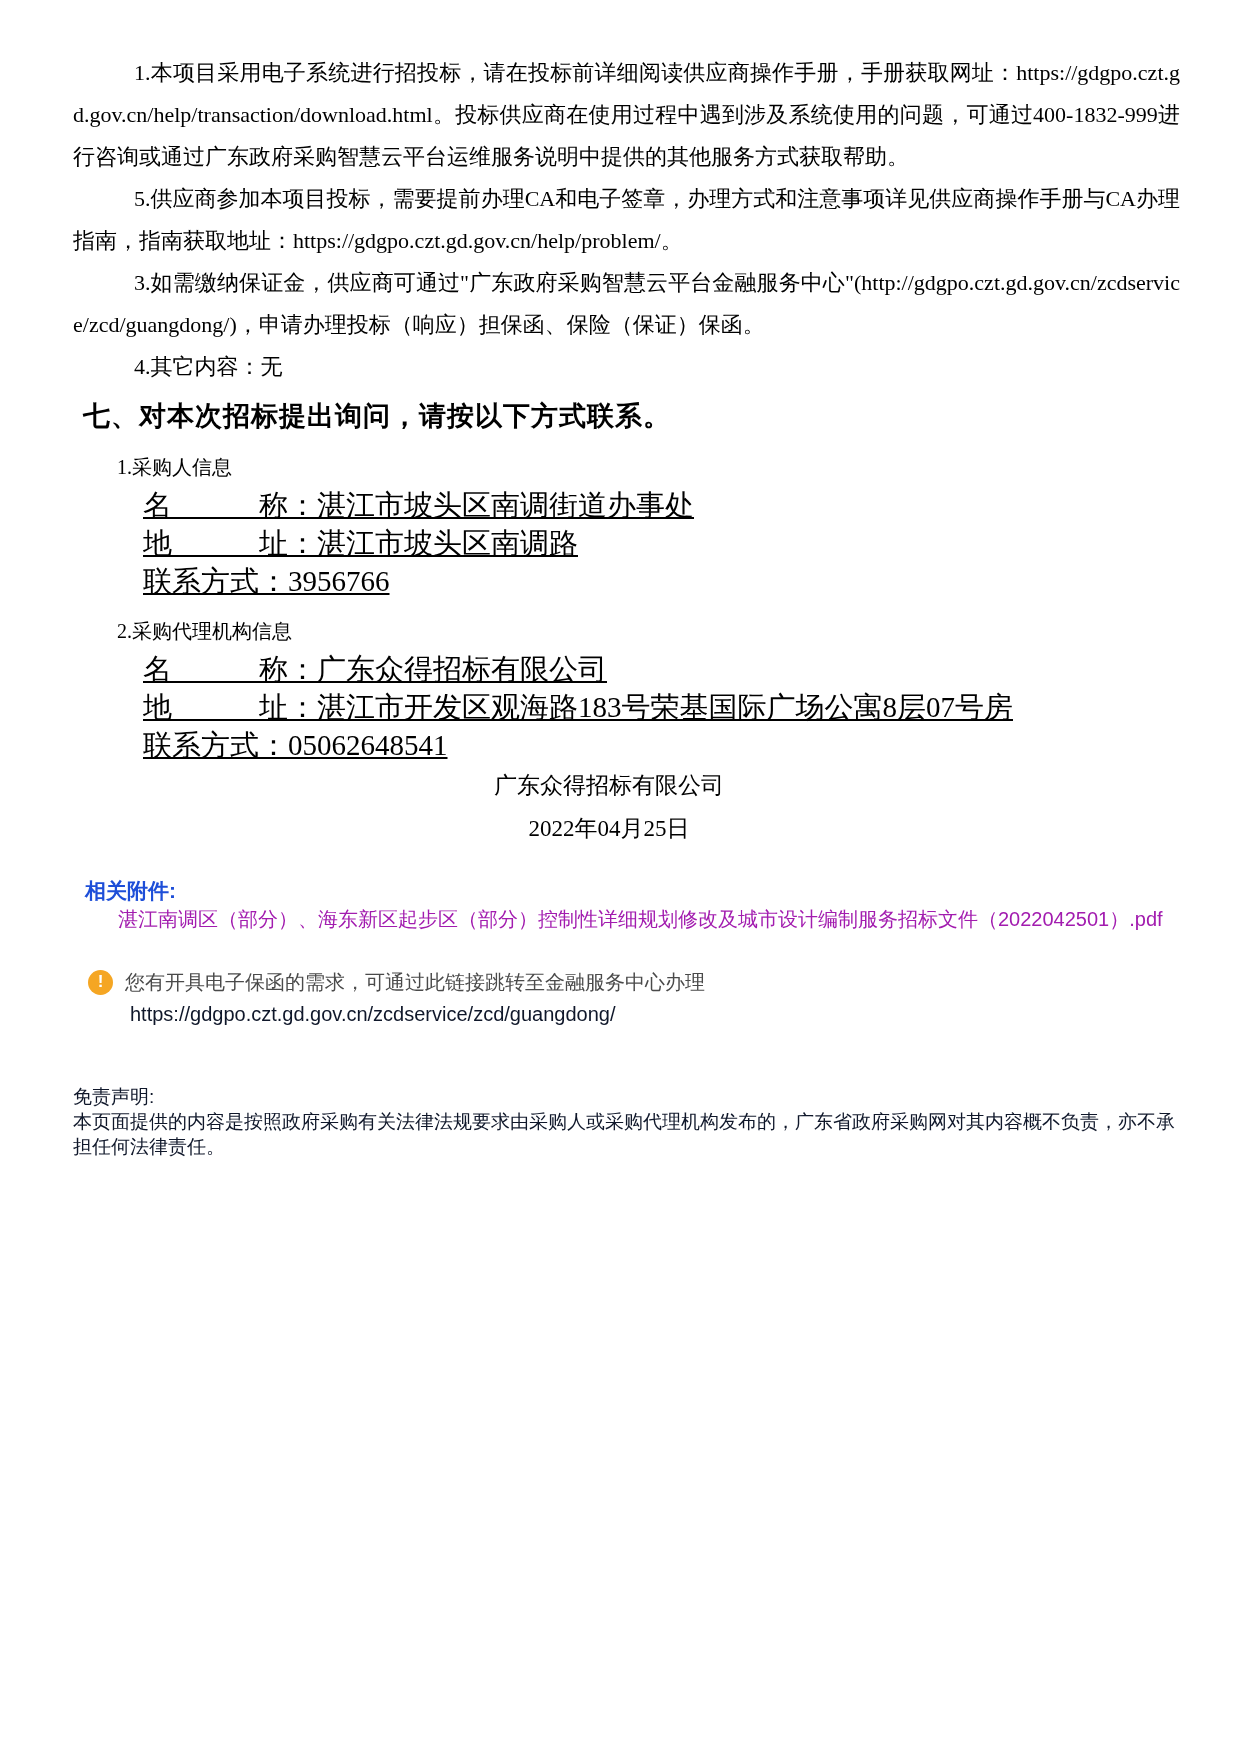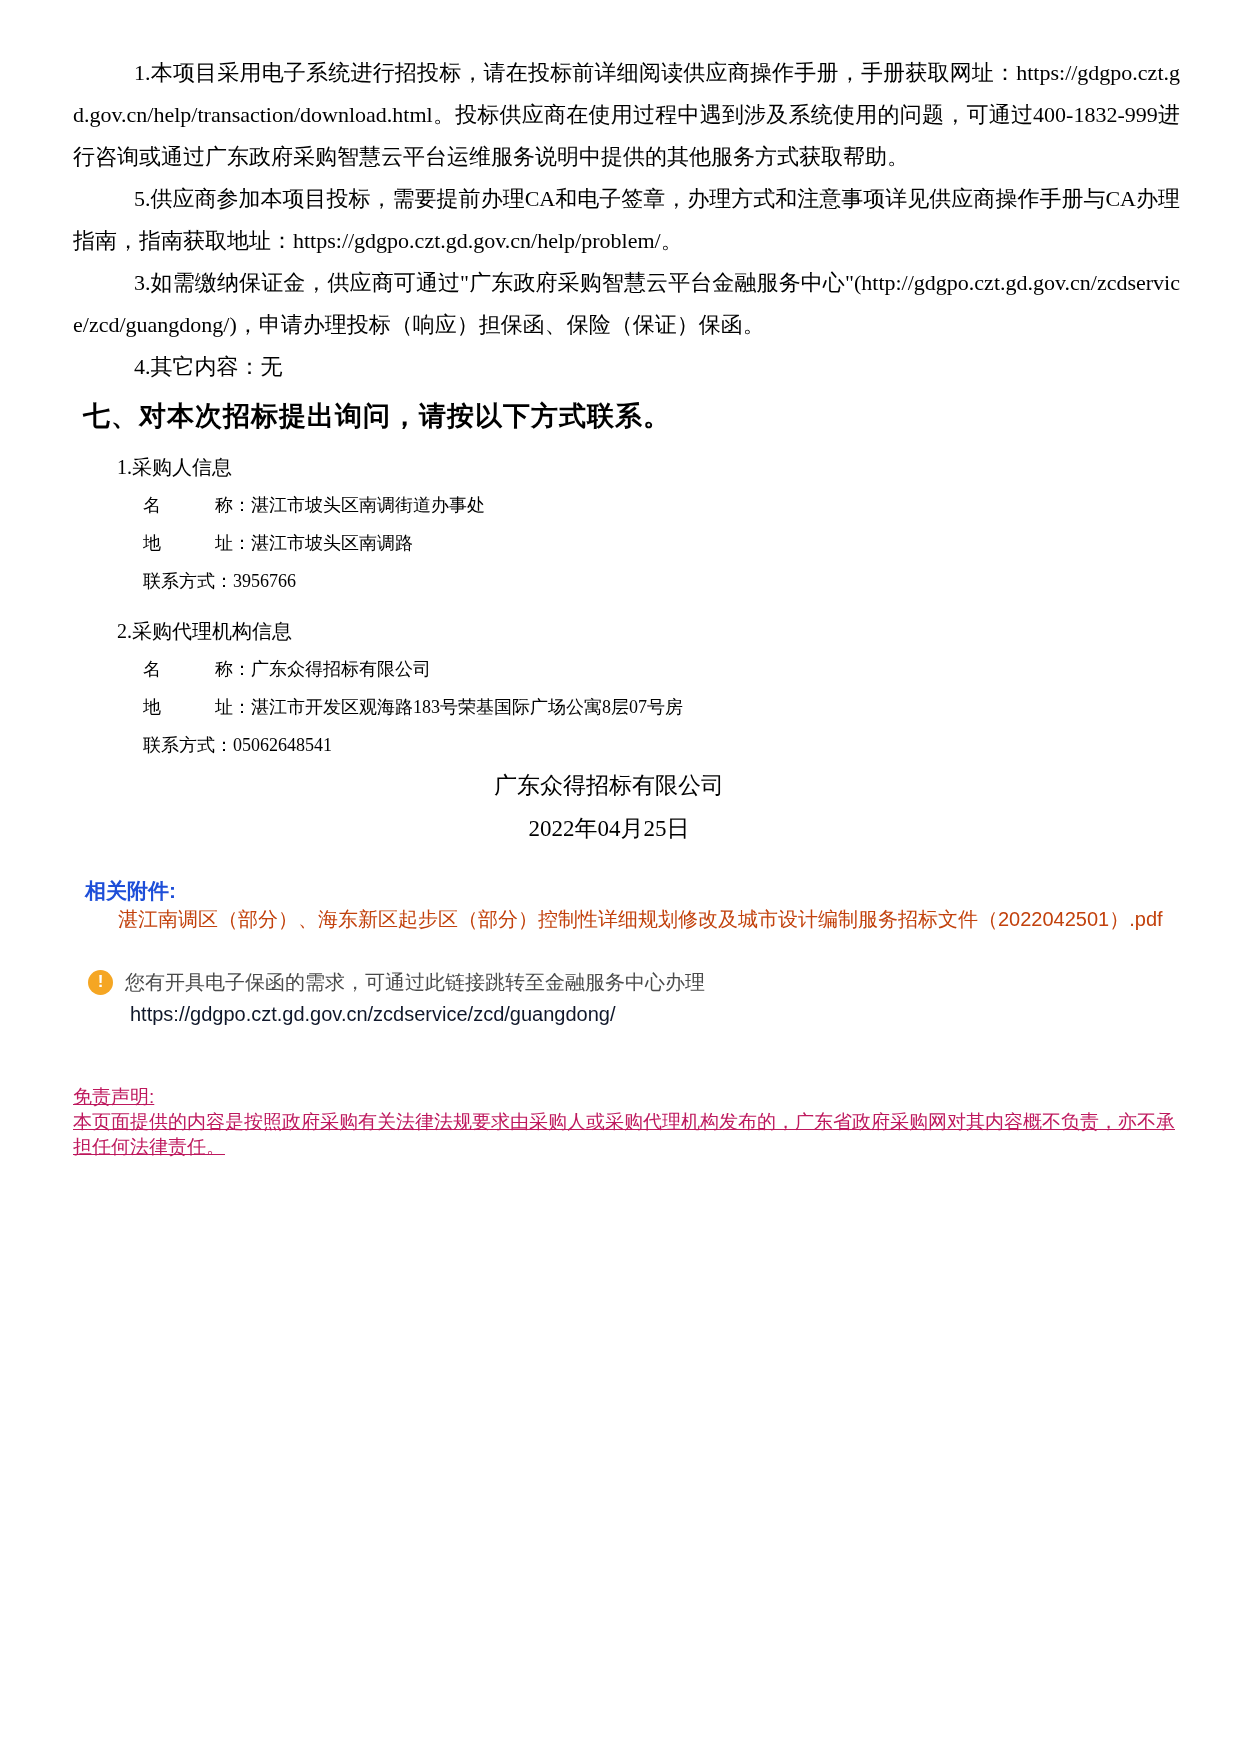--- a/index.html
+++ b/index.html
@@ -30,23 +30,24 @@
     margin-left:10px;
     letter-spacing:1px;
   }
   .contact-title {
     font-size:20px;
     line-height:38px;
     margin-top:12px;
     margin-left:44px;
   }
   .contact-line {
-    font-size:18px;
+    font-size:29px;
     line-height:38px;
     margin-left:70px;
+    text-decoration:underline;
   }
   .sign-line {
     font-size:23px;
     line-height:43px;
     text-align:center;
     margin-right:35px;
   }
   
   .attach {
     margin-top:28px;
@@ -58,21 +59,21 @@
     color:#1d4ed8;
     line-height:26px;
     margin-left:12px;
   }
   .attach-link {
     display:block;
     margin-left:45px;
     margin-top:2px;
     font-size:20px;
     line-height:26px;
-    color:#c2410c;
+    color:#a21caf;
     text-decoration:none;
     cursor:pointer;
   }
   
   .notice {
     margin-top:36px;
     margin-left:15px;
     font-family:"Liberation Sans","DejaVu Sans",sans-serif;
     font-size:20px;
     color:#4a4a4a;
@@ -102,23 +103,22 @@
     color:#0f172a;
     text-decoration:none;
     cursor:pointer;
   }
   
   .disclaimer {
     margin-top:56px;
     font-family:"Liberation Sans","DejaVu Sans",sans-serif;
     font-size:19px;
     line-height:25px;
-    color:#be185d;
+    color:#0f172a;
     max-width:1107px;
-    text-decoration:underline;
   }
 </style>
 </head>
 <body>
 
 <div class="page">
 
   <section class="doc-body">
     <p class="para">1.本项目采用电子系统进行招投标，请在投标前详细阅读供应商操作手册，手册获取网址：https://gdgpo.czt.gd.gov.cn/help/transaction/download.html。投标供应商在使用过程中遇到涉及系统使用的问题，可通过400-1832-999进行咨询或通过广东政府采购智慧云平台运维服务说明中提供的其他服务方式获取帮助。</p>
     <p class="para">5.供应商参加本项目投标，需要提前办理CA和电子签章，办理方式和注意事项详见供应商操作手册与CA办理指南，指南获取地址：https://gdgpo.czt.gd.gov.cn/help/problem/。</p>

